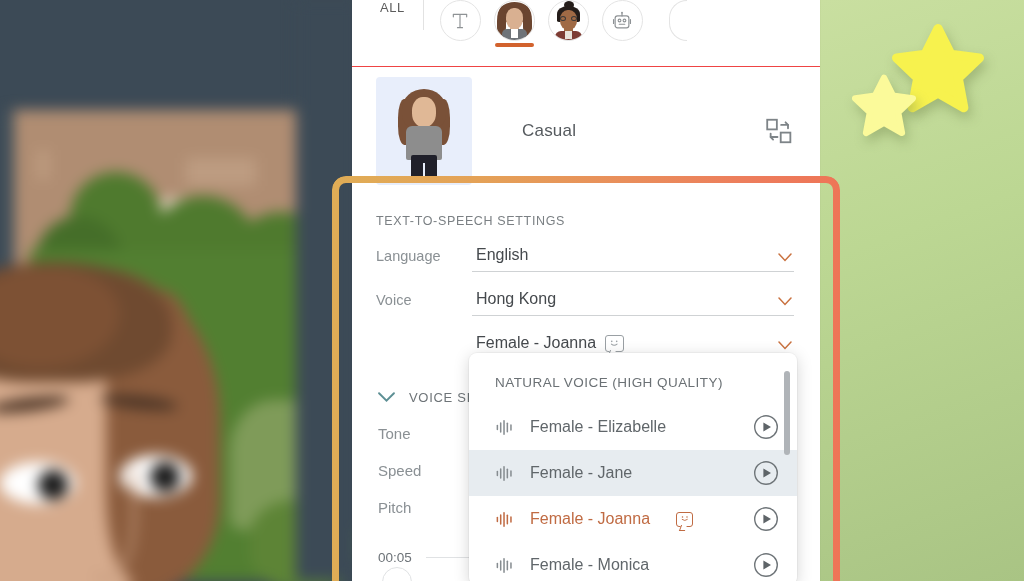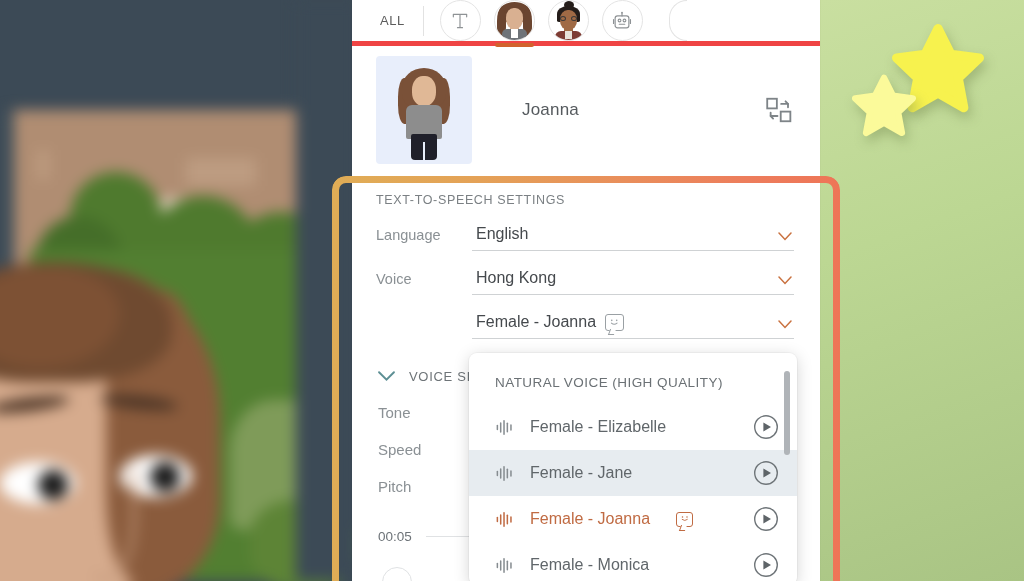--- a/index.html
+++ b/index.html
@@ -115,22 +115,22 @@
 
   
   .panel {
     position: absolute; left: 352px; top: 0; width: 468px; height: 581px;
     background: #ffffff;
     box-shadow: 0 0 0 1px rgba(0,0,0,0.02);
   }
 
   
   .tabbar {
-    position: relative; height: 46px; border-bottom: 5px solid #ef4444;
-    display: flex; align-items: center; padding-left: 28px;
+    position: relative; height: 67px; border-bottom: 1px solid #ef4444;
+    display: flex; align-items: flex-start; padding-left: 28px;
   }
   .tab-all {
     font-size: 13px; letter-spacing: 0.6px; color: #5c5c5c; font-weight: 400;
   }
   .tab-div { width: 1px; height: 30px; background: #e2e2e2; margin: 0 16px 0 18px; }
   .tabs { display: flex; align-items: center; gap: 13px; }
   .tab {
     position: relative; width: 41px; height: 41px; border-radius: 50%;
     border: 1px solid #e4e4e4; background: #fff;
     display: flex; align-items: center; justify-content: center;
@@ -365,21 +365,21 @@
         <div class="at-hairL"></div>
           <div class="at-hairR"></div>
         <div class="at-hair"></div>
         <div class="at-face"></div>
         <div class="at-neck"></div>
         <div class="at-shirt"></div>
         <div class="at-jacket"></div>
         <div class="at-pants"></div>
         <div class="at-legsplit"></div>
       </div>
-      <div class="avatar-name">Joanna</div>
+      <div class="avatar-name">Casual</div>
       <div class="swap-btn">
         <svg width="30" height="30" viewBox="0 0 28 28">
           <rect x="3" y="3.5" width="9" height="9" fill="none" stroke="#7e8488" stroke-width="1.7"></rect>
           <rect x="15.6" y="15.5" width="9" height="9" fill="none" stroke="#7e8488" stroke-width="1.7"></rect>
           <path d="M16 8.3 h6.4 l-2.3-2.4 M12.6 19.6 H6.2 l2.3 2.4" fill="none" stroke="#7e8488" stroke-width="1.7" stroke-linecap="round" stroke-linejoin="round"></path>
           <path d="M22.4 8.3 v3.2 M6.2 19.6 v-3.2" fill="none" stroke="#7e8488" stroke-width="1.7" stroke-linecap="round"></path>
         </svg>
       </div>
     </div>
 

